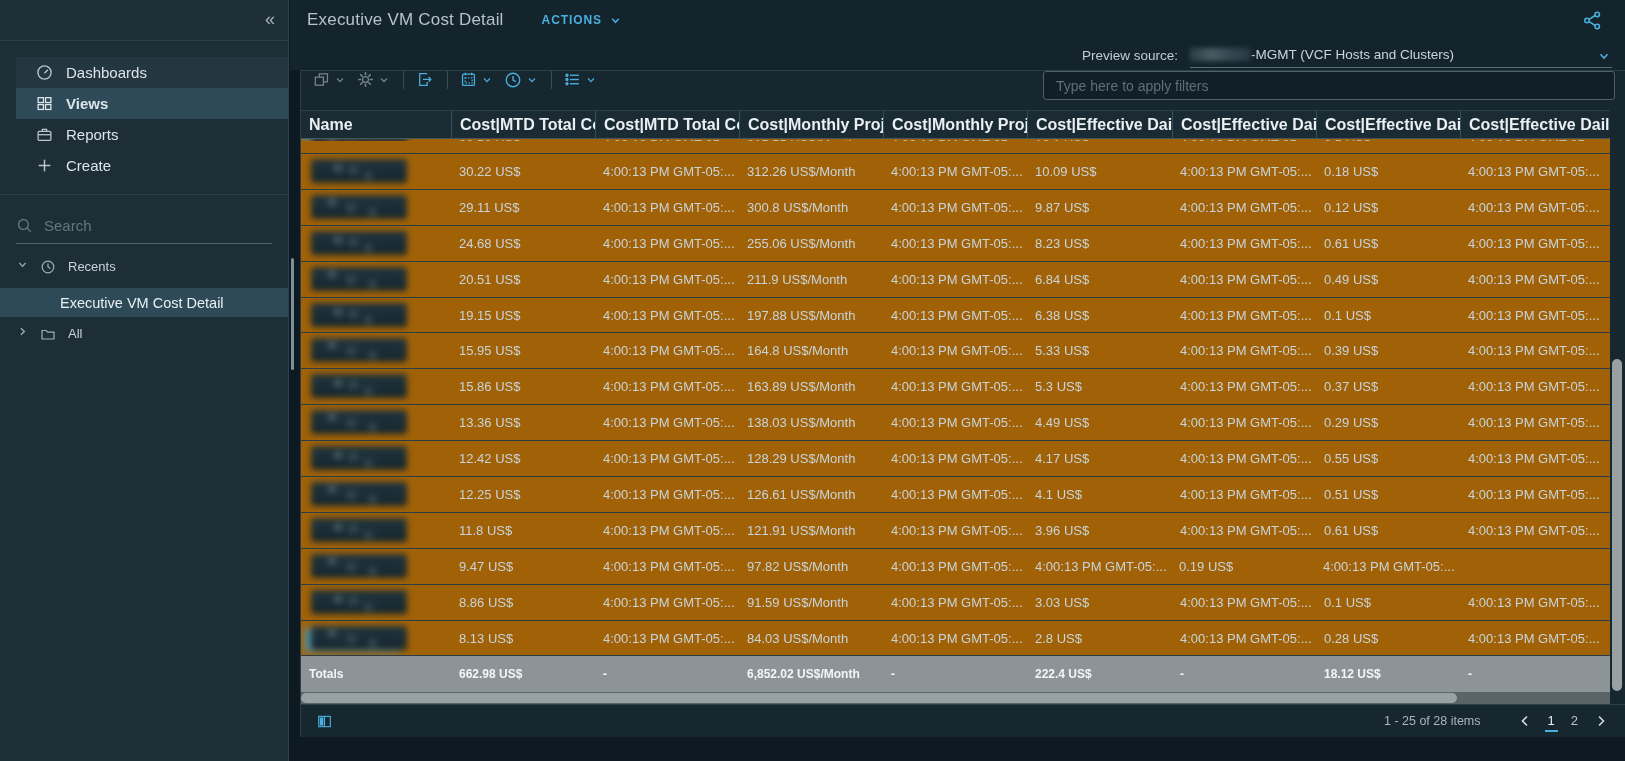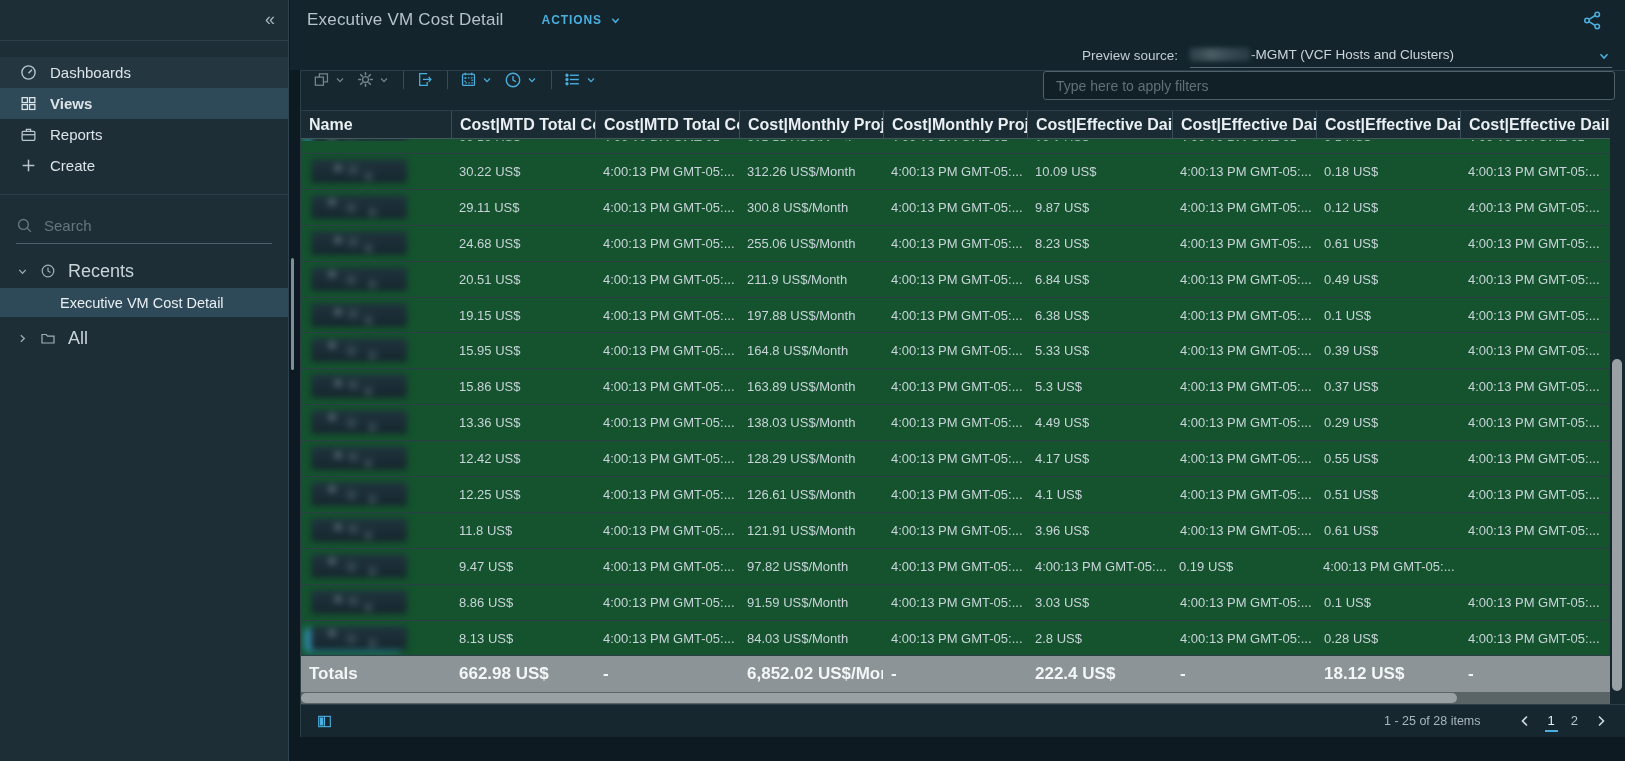--- a/index.html
+++ b/index.html
@@ -9,31 +9,31 @@
     background:#0d1a21;
     color:#c8d4da;
     position:relative;
   }
   svg { display:block; }
 
   
   .sidebar{position:absolute;left:0;top:0;width:289px;height:761px;background:#1d2e37;border-right:1px solid #2e414c;}
   .side-top{height:41px;border-bottom:1px solid #2c3f49;position:relative;}
   .collapse{position:absolute;right:13px;top:9px;font-size:18px;color:#a7b6be;cursor:pointer;line-height:20px;}
-  .nav{margin-top:16px;}
+  .nav{margin-top:16px;padding-left:16px;}
   .nav-item{height:31px;display:flex;align-items:center;padding-left:20px;gap:13px;font-size:15px;color:#dce4e9;cursor:pointer;}
   .nav-item .ic{color:#b9c6cc;}
   .nav-item.dash{background:#243640;}
   .nav-item.active{background:#2e4a58;font-weight:bold;}
   .nav-item.active .ic{color:#dfe7ea;}
   .side-divider{border-top:1px solid #2c3f49;margin-top:13px;}
   .search-row{margin:13px 16px 0 16px;border-bottom:1px solid #4e6069;display:flex;align-items:center;gap:11px;height:36px;color:#66767e;}
   .search-row input{background:transparent;border:none;outline:none;color:#dce4e9;font-size:15px;width:100%;font-family:inherit;}
   .search-row input::placeholder{color:#66767e;}
-  .recents-row,.all-row{margin-top:15px;padding-left:17px;height:24px;display:flex;gap:12px;align-items:center;color:#c9d4d9;font-size:18px;cursor:pointer;}
+  .recents-row,.all-row{margin-top:15px;padding-left:17px;height:24px;display:flex;gap:12px;align-items:flex-start;color:#c9d4d9;font-size:13px;cursor:pointer;}
   .recents-row .ic,.all-row .ic{color:#9fb0b9;}
   .recent-item{height:29px;background:#2e4a58;display:flex;align-items:center;padding-left:60px;color:#e9eff2;font-size:14.5px;margin-top:5px;cursor:pointer;}
   .all-row{margin-top:9px;}
 
   
   .main{position:absolute;left:290px;top:0;width:1335px;height:761px;}
   .main-header{height:70px;background:#13242c;position:relative;}
   .title-row{height:40px;display:flex;align-items:center;padding-left:17px;}
   .page-title{font-size:17px;color:#b6c3ca;letter-spacing:.2px;}
   .actions{margin-left:38px;color:#4aaede;font-size:12px;font-weight:bold;letter-spacing:.9px;display:flex;align-items:center;gap:8px;cursor:pointer;}
@@ -55,36 +55,36 @@
   .filter-input{margin-left:auto;width:572px;height:29px;border:1px solid #4e6069;border-radius:3px;background:rgba(8,20,26,.35);color:#cdd7db;padding:0 12px;font-size:14px;font-family:inherit;outline:none;}
   .filter-input::placeholder{color:#5f7078;}
 
   .grid-header{height:29px;display:flex;border-top:1px solid #2c3f49;border-bottom:1px solid #44575f;width:1309px;background:#1a2b33;flex:0 0 auto;}
   .hcell{font-size:16px;font-weight:bold;color:#e9eff2;line-height:28px;padding:0 6px 0 8px;overflow:hidden;white-space:nowrap;flex:0 0 auto;cursor:pointer;}
   .hcell + .hcell{border-left:1px solid #36505b;}
   .c0{width:150px;} .c1{width:144px;} .c2{width:144px;} .c3{width:144px;} .c4{width:144px;}
   .c5{width:145px;} .c6{width:144px;} .c7{width:144px;} .c8{width:150px;}
 
   .grid-rows{width:1309px;flex:0 0 auto;}
-  .trow{height:35.9px;display:flex;border-bottom:1px solid #2b3e48;background:#14532d;overflow:hidden;cursor:pointer;}
+  .trow{height:35.9px;display:flex;border-bottom:1px solid #2b3e48;background:#a16207;overflow:hidden;cursor:pointer;}
   .tcell{font-size:13px;color:#c8d4da;line-height:35.9px;padding:0 6px 0 8px;overflow:hidden;white-space:nowrap;flex:0 0 auto;position:relative;}
   .trow.partial{height:15px;}
   .trow.partial .tcell{top:-12px;opacity:.8;}
   .redacted{width:96px;height:24px;margin-top:5px;margin-left:2px;border-radius:3px;
     background:
       radial-gradient(circle at 22% 30%, rgba(205,228,238,.34) 2px, transparent 5px),
       radial-gradient(circle at 64% 72%, rgba(180,212,224,.22) 2px, transparent 6px),
       radial-gradient(circle at 42% 55%, rgba(160,200,214,.18) 3px, transparent 7px),
       linear-gradient(180deg,#20343e,#16262e);
     filter:blur(3px);}
   .trow:nth-child(even) .redacted{background-position:6px 2px,-4px 0,2px -2px,0 0;}
   .vmdot .redacted{box-shadow:-6px 2px 4px rgba(58,162,216,.85);}
 
   .totals{height:36px;display:flex;background:#8d9497;width:1309px;flex:0 0 auto;}
-  .totals .tcell{color:#f3f6f7;font-weight:bold;font-size:17px;line-height:36px;}
+  .totals .tcell{color:#f3f6f7;font-weight:bold;font-size:12px;line-height:36px;}
 
   .hscroll{width:1309px;height:12px;background:#5a6467;position:relative;flex:0 0 auto;}
   .hthumb{position:absolute;left:0;top:1px;width:1156px;height:10px;background:#9aa1a4;border-radius:5px;cursor:grab;}
   .vthumb{position:absolute;right:3px;top:288px;width:10px;height:332px;background:#99a1a4;border-radius:5px;cursor:grab;}
 
   .grid-footer{margin-top:auto;height:33px;border-top:1px solid #2c3f49;display:flex;align-items:center;padding:0 18px 0 16px;background:#16272f;flex:0 0 auto;}
   .items-text{margin-left:auto;color:#a9b6bc;font-size:12.5px;}
   .pager{display:flex;align-items:center;gap:14px;margin-left:38px;color:#cfd9dd;}
   .page{font-size:13px;color:#b9c4c9;cursor:pointer;padding:2px 3px;}
   .page.active{color:#e8eef0;border-bottom:2px solid #4aaede;}

